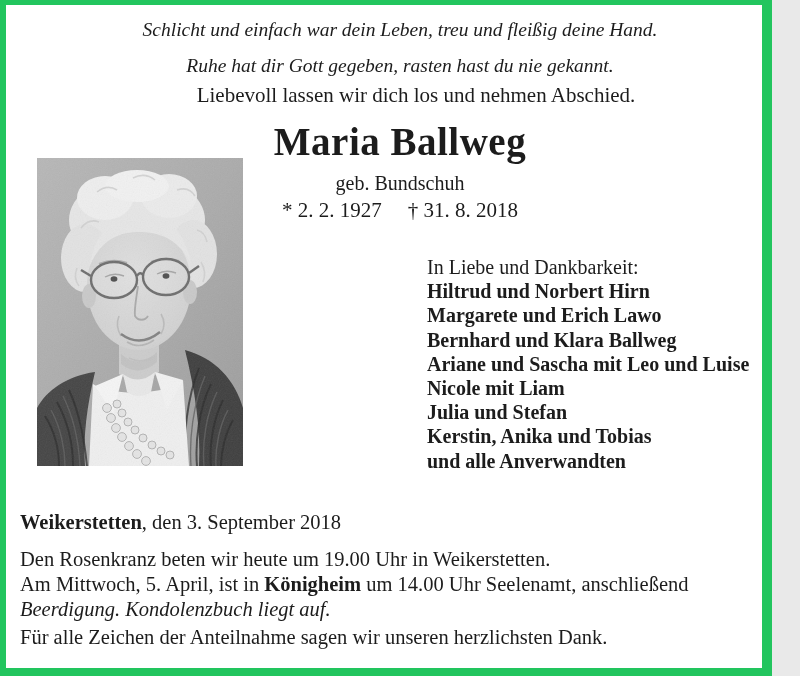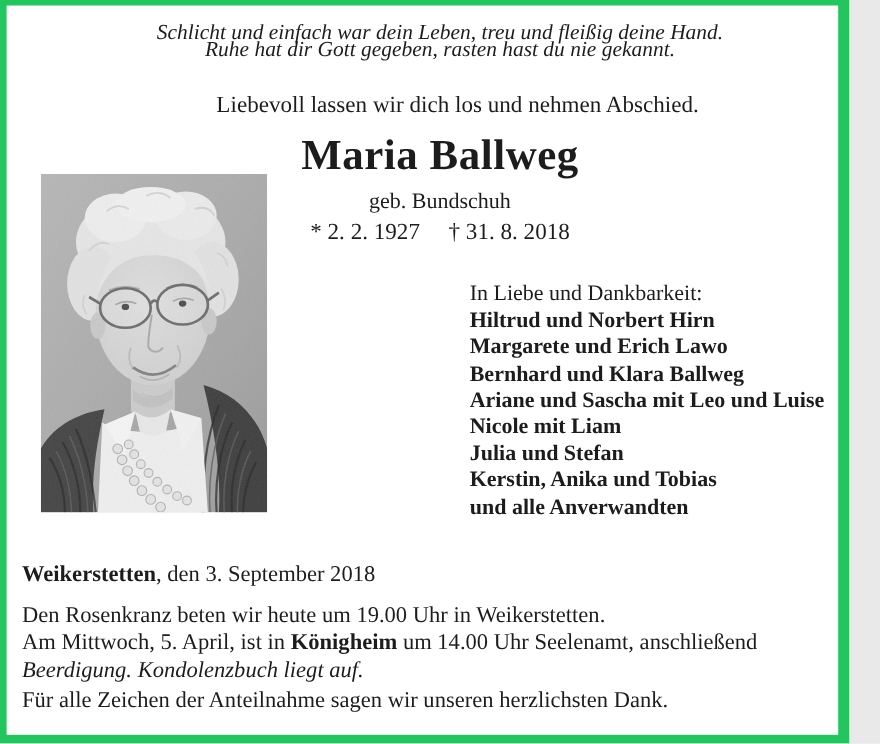--- a/index.html
+++ b/index.html
@@ -13,21 +13,21 @@
   }
   .card{
     position:absolute;
     left:6px;top:5px;right:10px;bottom:8px;
     background:#ffffff;
   }
   .abs{position:absolute;}
   .centered{left:0;width:800px;text-align:center;}
   .quote{font-style:italic;font-size:19.5px;line-height:28px;}
   .q1{top:16px;}
-  .q2{top:32px;font-family:Liberation Serif, serif;}
+  .q2{top:52px;font-family:Liberation Serif, serif;}
   .intro{top:81px;font-size:21px;line-height:28px;padding-left:16px;}
   .name{
     top:118px;margin:0;
     font-size:39px;font-weight:bold;line-height:48px;
     letter-spacing:0.5px;
   }
   .maiden{top:170px;font-size:20px;line-height:26px;}
   .dates{top:197px;font-size:21px;line-height:26px;}
   .dates .birth{margin-right:26px;}
   .photo{

